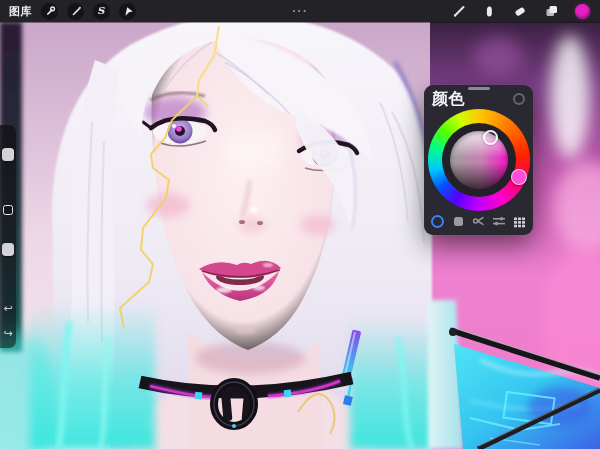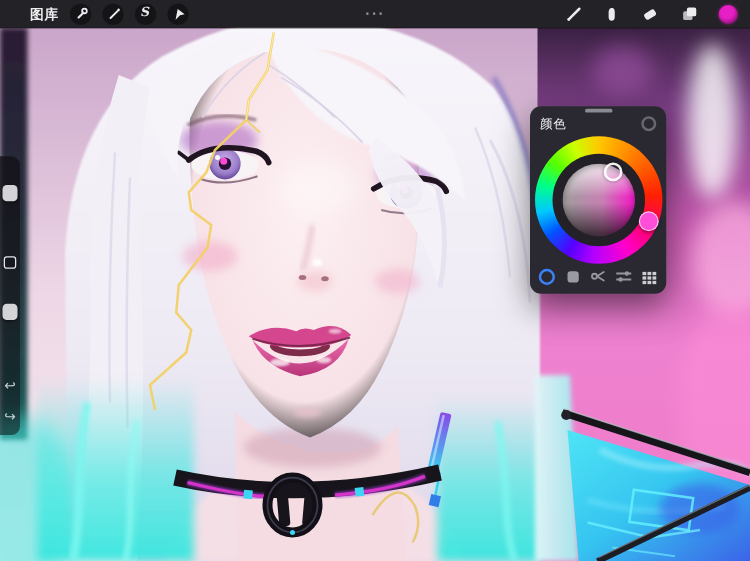--- a/index.html
+++ b/index.html
@@ -2,21 +2,21 @@
 <html><head>
 <meta charset="utf-8">
 <style>
   html,body{margin:0;padding:0;background:#111;}
   #app{position:relative;width:600px;height:449px;overflow:hidden;background:#000;
        font-family:"DejaVu Sans","Liberation Sans",sans-serif;-webkit-user-select:none;user-select:none;}
 
   
   #toolbar{position:absolute;left:0;top:0;width:600px;height:22px;background:#232226;
            display:flex;align-items:center;z-index:40;box-shadow:0 1px 0 rgba(0,0,0,.4);}
-  .tb-left{display:flex;align-items:center;gap:9px;padding-left:24px;}
+  .tb-left{display:flex;align-items:center;gap:9px;padding-left:9px;}
   .gallery-label{font-size:11px;font-weight:700;color:#ededf0;letter-spacing:.5px;}
   .tool-circle{width:17px;height:17px;border-radius:50%;background:#141316;display:flex;
                align-items:center;justify-content:center;}
   .tool-circle svg{display:block;}
   .s-glyph{font-family:"DejaVu Serif","Liberation Serif",serif;font-style:italic;font-weight:700;
            font-size:10px;color:#ececf0;line-height:1;transform:translateY(-.5px);}
   .tb-center{position:absolute;left:0;right:0;top:0;height:22px;display:flex;align-items:center;
              justify-content:center;pointer-events:none;}
   .ellipsis{color:#8f8f96;font-size:10px;font-weight:700;letter-spacing:1.5px;pointer-events:auto;}
   .tb-right{margin-left:auto;display:flex;align-items:center;gap:17px;padding-right:10px;}
@@ -41,21 +41,21 @@
           line-height:16px;text-align:center;}
   #undo-btn{top:176px;}
   #redo-btn{top:201px;}
 
   
   #color-panel{position:absolute;left:424px;top:85px;width:109px;height:150px;background:#2a2830;
                border-radius:9px;z-index:50;box-shadow:0 10px 26px rgba(0,0,0,.5),0 0 0 .5px rgba(255,255,255,.06);}
   #drag-pill{position:absolute;left:50%;top:2px;transform:translateX(-50%);width:22px;height:3px;
              border-radius:2px;background:#8a8a92;}
   .panel-header{position:absolute;left:8px;right:8px;top:6px;height:16px;display:flex;align-items:center;}
-  .panel-title{font-size:10px;font-weight:400;color:#f3f3f6;letter-spacing:.5px;}
+  .panel-title{font-size:16px;font-weight:700;color:#f3f3f6;letter-spacing:.5px;}
   .panel-gear{margin-left:auto;width:8px;height:8px;border:2px solid #67676f;border-radius:50%;}
 
   #wheel{position:absolute;left:3.5px;top:24px;width:102px;height:102px;}
   #hue-ring{position:absolute;inset:0;border-radius:50%;
     background:conic-gradient(from 0deg,
       #ffc800 0deg,#ff7a00 40deg,#ff2000 85deg,#ff0066 118deg,#ff00cc 150deg,
       #b400ff 185deg,#5600ff 210deg,#0055ff 235deg,#00c8ff 258deg,#00ff88 285deg,
       #55ff00 310deg,#ccff00 335deg,#ffc800 360deg);}
   #ring-gap{position:absolute;inset:14px;border-radius:50%;background:#232127;}
   #sb-disc{position:absolute;inset:22px;border-radius:50%;

